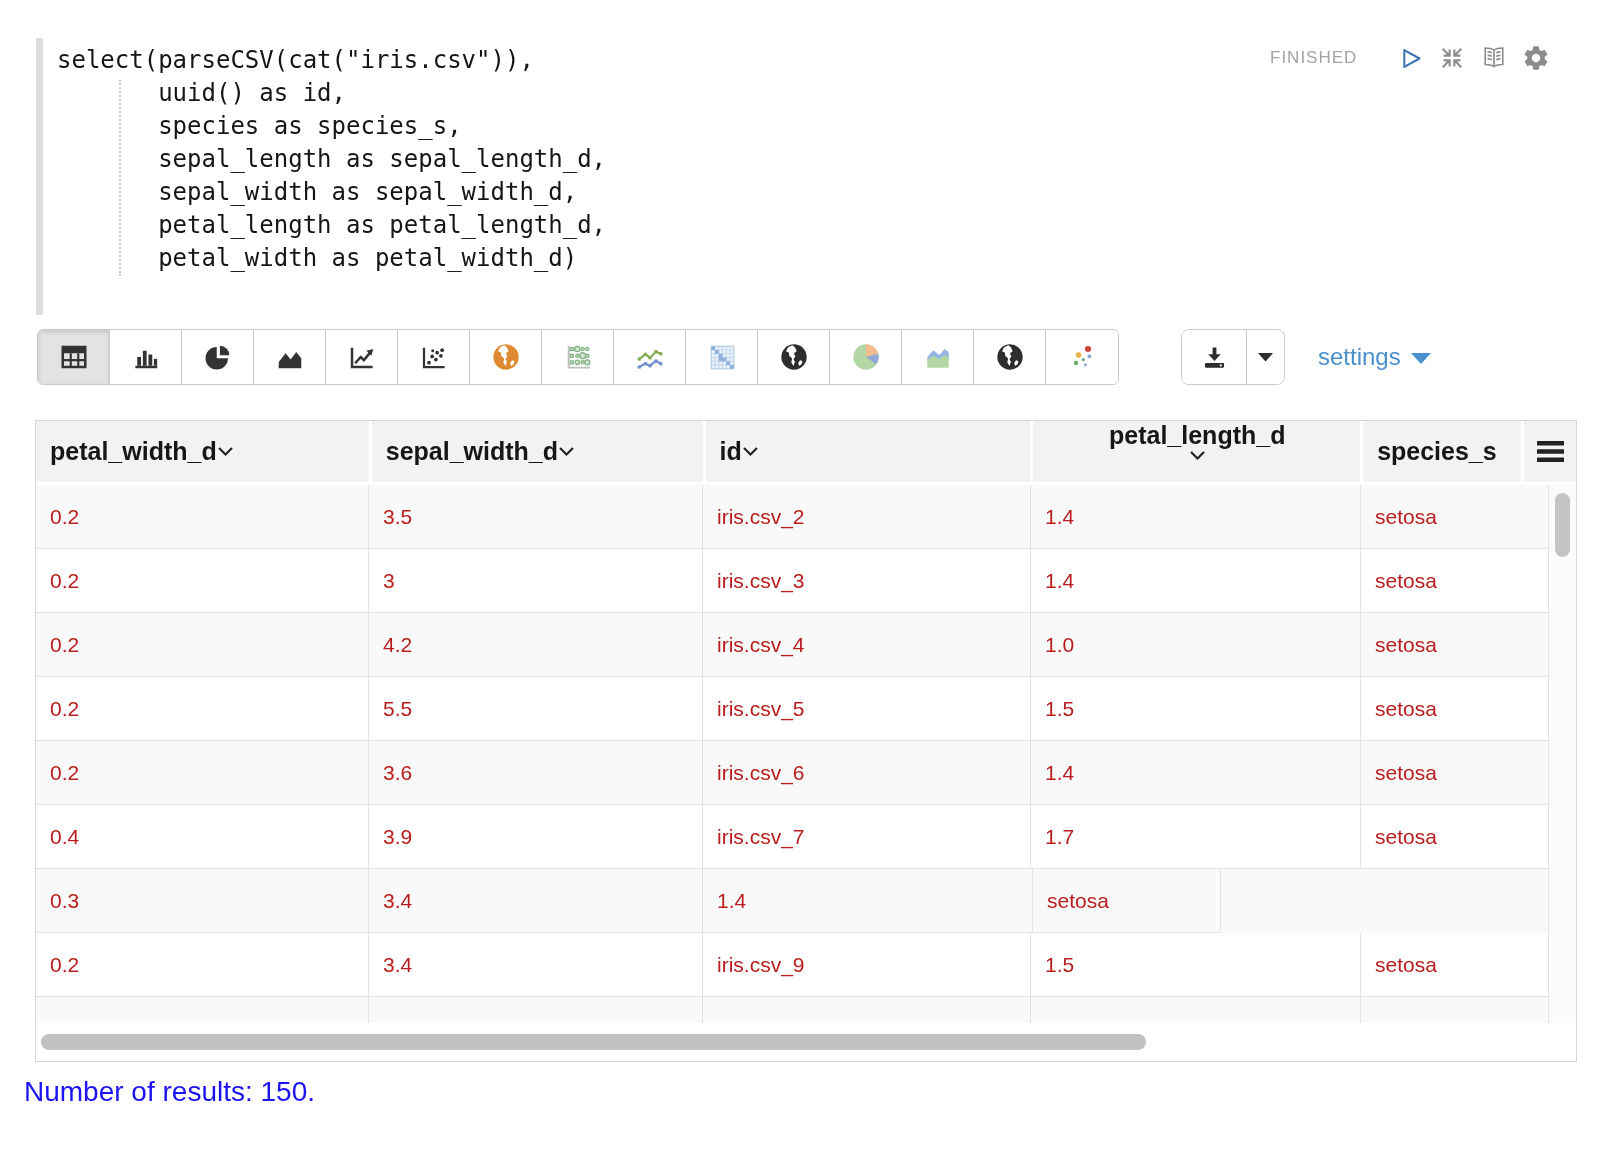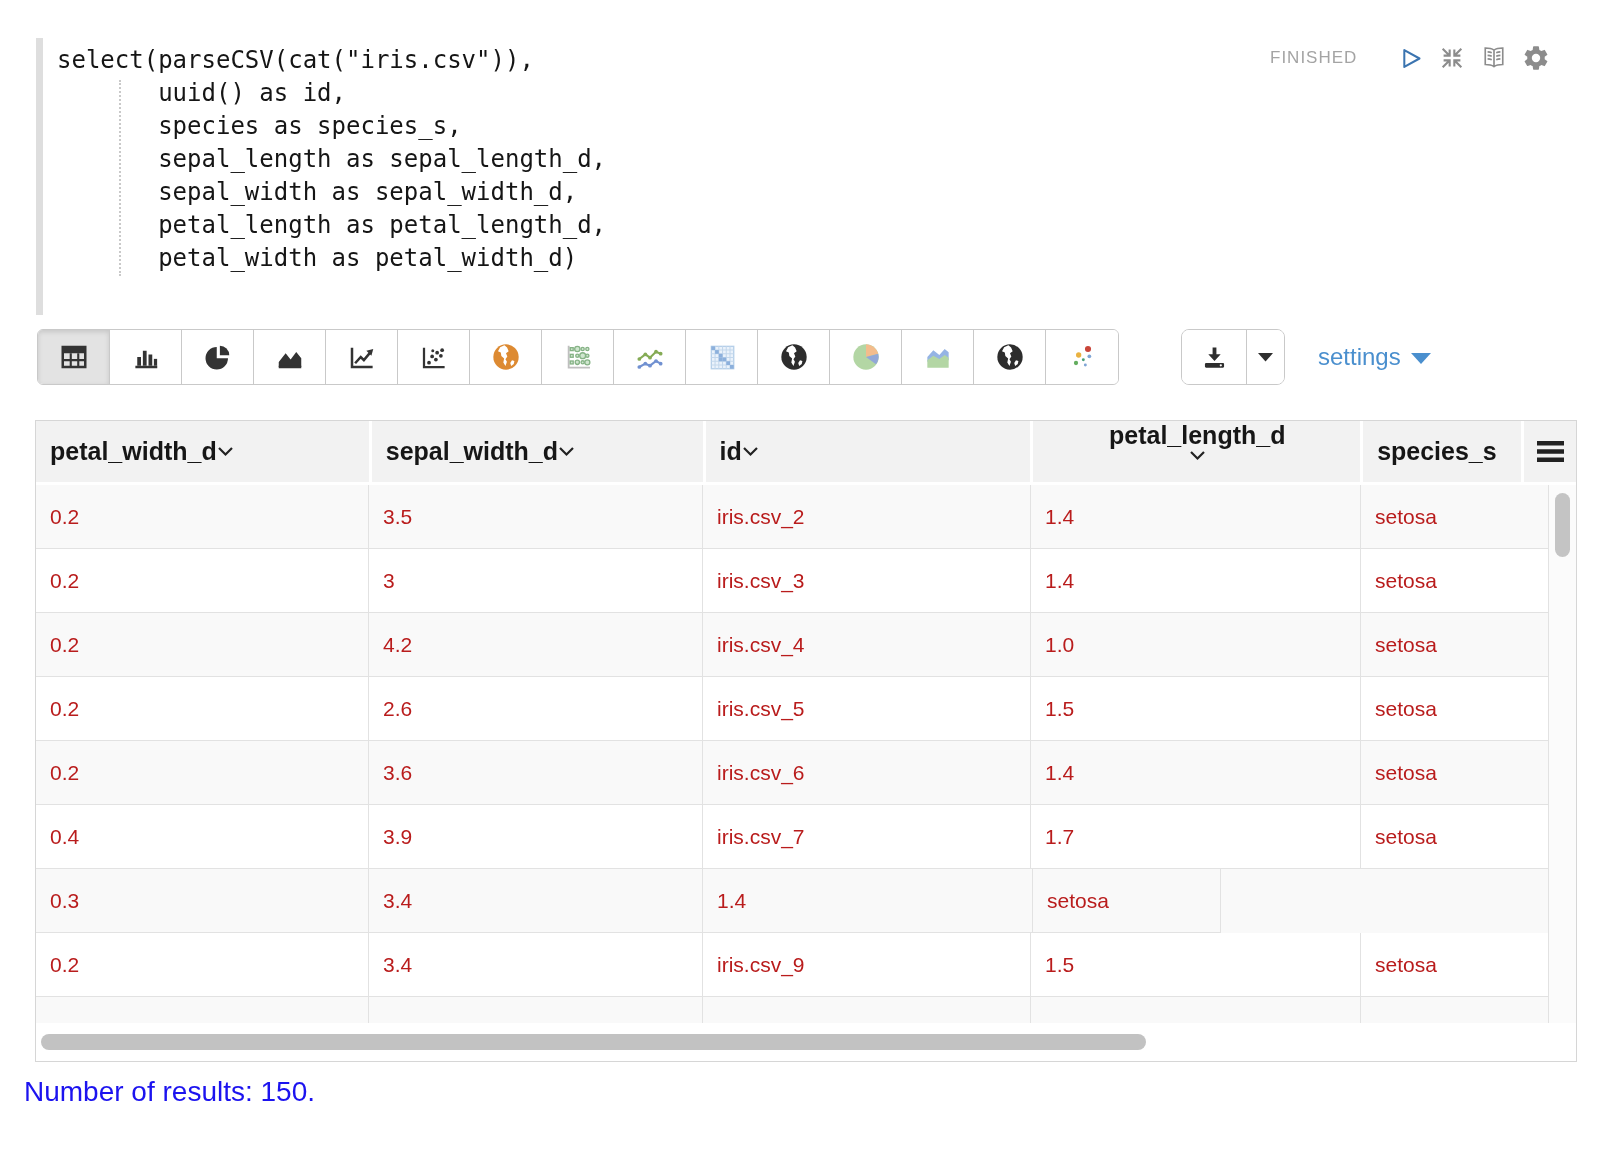--- a/index.html
+++ b/index.html
@@ -382,21 +382,21 @@
       </div>
       <div class="tr">
         <div class="td c1">0.2</div>
         <div class="td c2">4.2</div>
         <div class="td c3">iris.csv_4</div>
         <div class="td c4">1.0</div>
         <div class="td c5">setosa</div>
       </div>
       <div class="tr">
         <div class="td c1">0.2</div>
-        <div class="td c2">2.6</div>
+        <div class="td c2">5.5</div>
         <div class="td c3">iris.csv_5</div>
         <div class="td c4">1.5</div>
         <div class="td c5">setosa</div>
       </div>
       <div class="tr">
         <div class="td c1">0.2</div>
         <div class="td c2">3.6</div>
         <div class="td c3">iris.csv_6</div>
         <div class="td c4">1.4</div>
         <div class="td c5">setosa</div>

